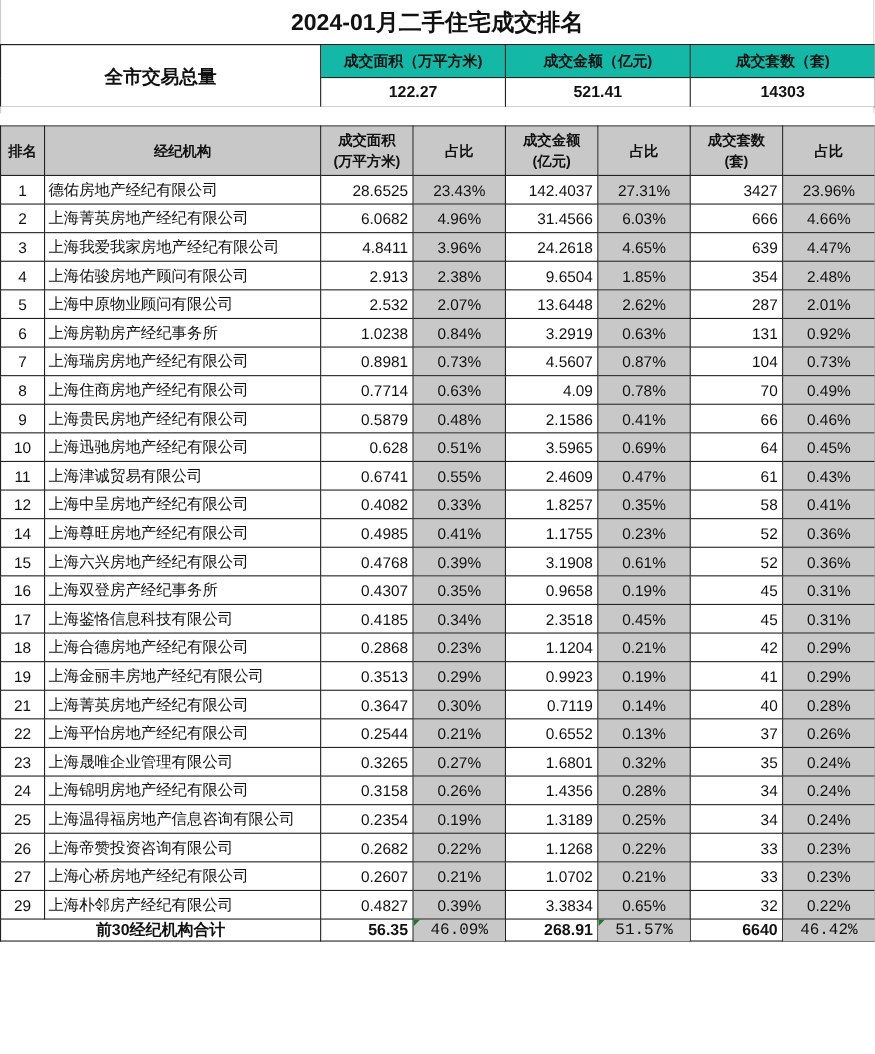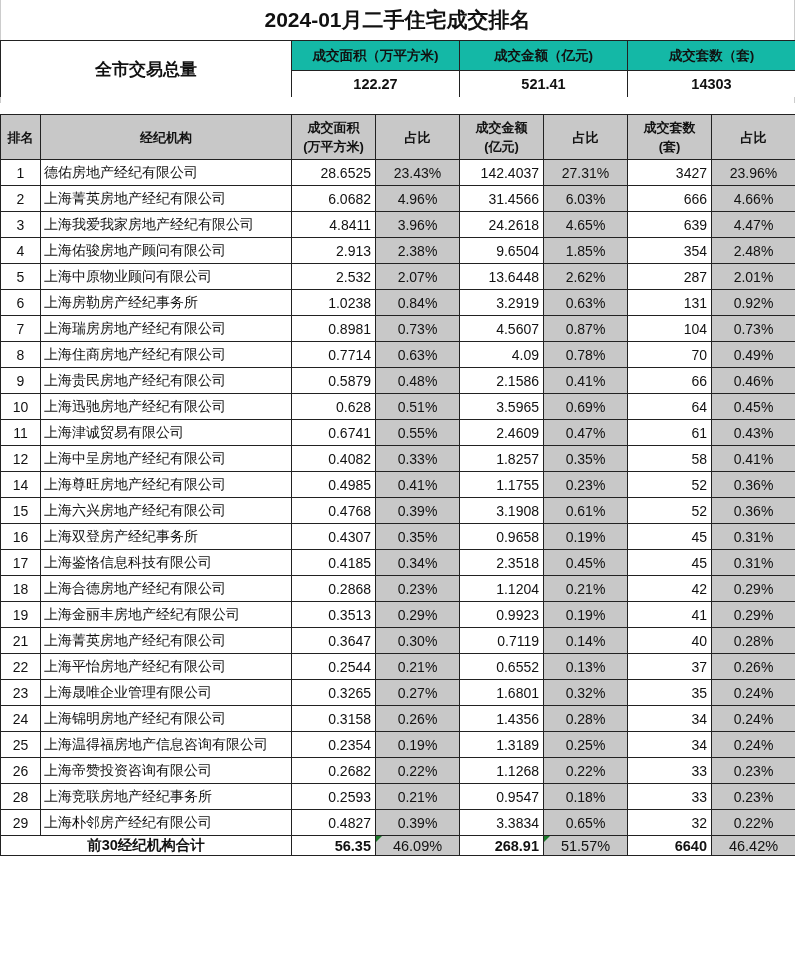--- a/index.html
+++ b/index.html
@@ -16,21 +16,21 @@
   .sum-tbl .label { font-size:17px; }
   .gap { position:absolute; top:97px; left:0; width:795px; height:6px; background:#fff; border-left:1px solid #ccc; border-right:1px solid #ccc; box-sizing:border-box; }
   .main-tbl { top:114px; width:795px; }
   .main-tbl .hdr td { background:#c8c8c8; text-align:center; font-weight:bold; height:45px; font-size:13px; line-height:19px; white-space:normal; }
   .main-tbl .row td { height:26px; font-size:14px; }
   .c-rank { text-align:center; }
   .c-name { text-align:left; padding-left:3px !important; }
   .c-num { text-align:right; background:#fff; }
   .c-pct { text-align:center; background:#c8c8c8; }
   .tot td { height:20px; font-weight:bold; font-size:14.5px; }
-  .tot .c-pct { font-weight:normal; position:relative; }
+  .tot .c-pct { font-weight:normal; position:relative;font-family:Liberation Mono, monospace; }
   .tri { position:absolute; left:0; top:0; width:0; height:0; border-top:6px solid #1a7a2a; border-right:6px solid transparent; }
 </style>
 </head>
 <body>
 
 <div class="sheet">
 
   <table class="title-tbl">
     <tbody>
         <tr>
@@ -321,26 +321,26 @@
           <td class="c-rank">26</td>
           <td class="c-name">上海帝赞投资咨询有限公司</td>
           <td class="c-num">0.2682</td>
           <td class="c-pct">0.22%</td>
           <td class="c-num">1.1268</td>
           <td class="c-pct">0.22%</td>
           <td class="c-num">33</td>
           <td class="c-pct">0.23%</td>
         </tr>
         <tr class="row">
-          <td class="c-rank">28</td>
-          <td class="c-name">上海竞联房地产经纪事务所</td>
-          <td class="c-num">0.2593</td>
+          <td class="c-rank">27</td>
+          <td class="c-name">上海心桥房地产经纪有限公司</td>
+          <td class="c-num">0.2607</td>
           <td class="c-pct">0.21%</td>
-          <td class="c-num">0.9547</td>
-          <td class="c-pct">0.18%</td>
+          <td class="c-num">1.0702</td>
+          <td class="c-pct">0.21%</td>
           <td class="c-num">33</td>
           <td class="c-pct">0.23%</td>
         </tr>
         <tr class="row">
           <td class="c-rank">29</td>
           <td class="c-name">上海朴邻房产经纪有限公司</td>
           <td class="c-num">0.4827</td>
           <td class="c-pct">0.39%</td>
           <td class="c-num">3.3834</td>
           <td class="c-pct">0.65%</td>

